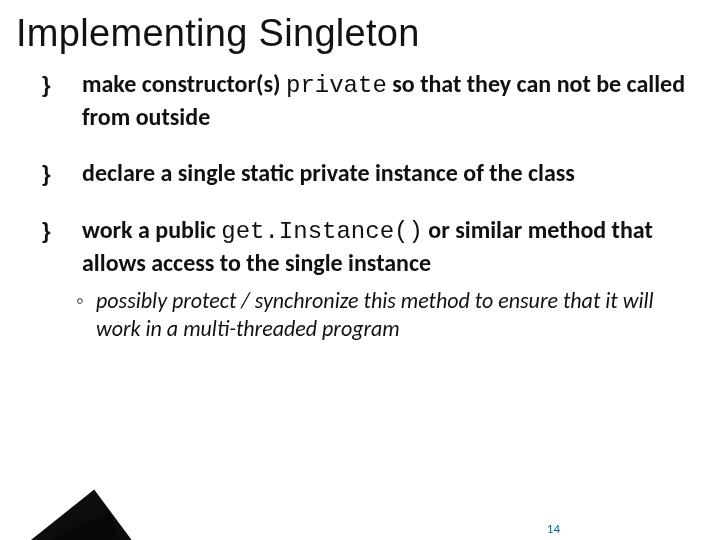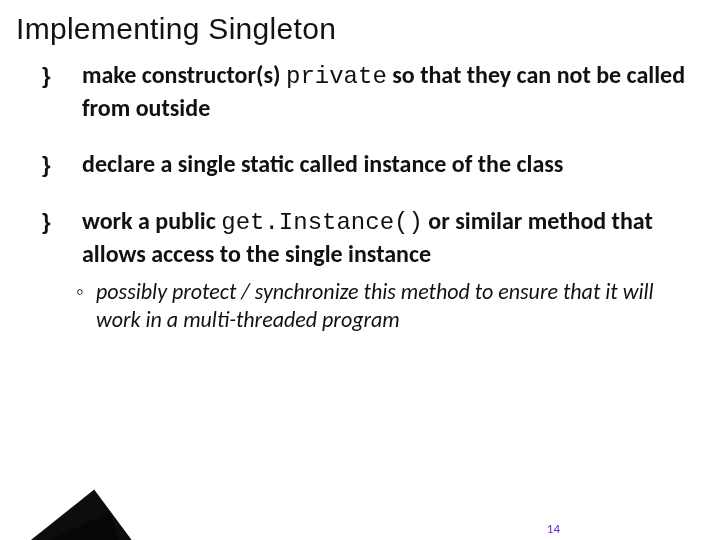--- a/index.html
+++ b/index.html
@@ -15,21 +15,21 @@
   }
   .slide {
     width: 720px;
     height: 540px;
     position: relative;
     box-sizing: border-box;
   }
   .title {
     font-family: "Segoe UI Light", "Segoe UI", Arial, sans-serif;
     font-weight: 400;
-    font-size: 30px;
+    font-size: 38px;
     margin: 12px 0 14px 16px;
     letter-spacing: 0.3px;
     color: #121212;
   }
   .content {
     margin-left: 42px;
     margin-right: 24px;
   }
   .item {
     display: flex;
@@ -91,21 +91,21 @@
     border-bottom: 40px solid #6d6d6d;
     transform: rotate(-6deg);
     opacity: 0.8;
   }
   .page-no {
     position: absolute;
     right: 160px;
     bottom: 16px;
     font-size: 13px;
     font-family: "Calibri", Arial, sans-serif;
-    color: #6d28d9;
+    color: #0369a1;
   }
 </style>
 </head>
 <body>
 
 <div class="slide">
 
   <h1 class="title">Implementing Singleton</h1>
 
   <div class="content">
@@ -113,21 +113,21 @@
     <div class="item">
       <span class="bullet">}</span>
       <span class="txt">
         <span>make constructor(s) </span><code class="inline">private</code><span> so that they can not be called from outside</span>
       </span>
     </div>
 
     <div class="item">
       <span class="bullet">}</span>
       <span class="txt">
-        <span>declare a single static called instance of the class</span>
+        <span>declare a single static private instance of the class</span>
       </span>
     </div>
 
     <div class="item" style="margin-bottom:8px;">
       <span class="bullet">}</span>
       <span class="txt">
         <span>work a public </span><code class="inline">get.Instance()</code><span> or similar method that allows access to the single instance</span>
       </span>
     </div>
 

